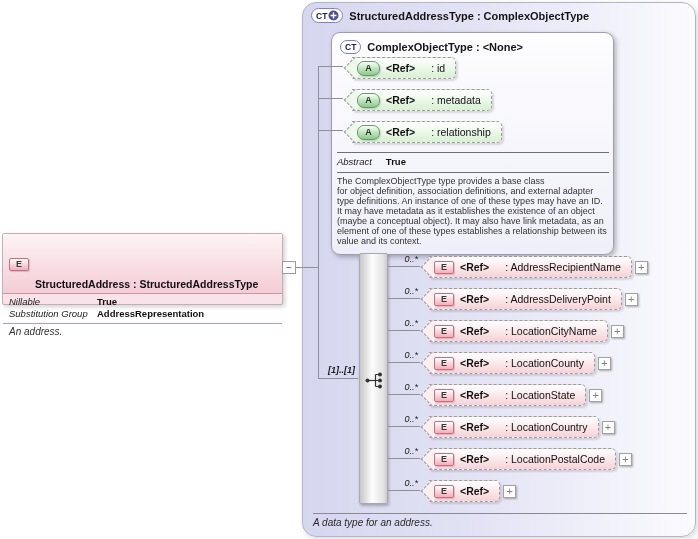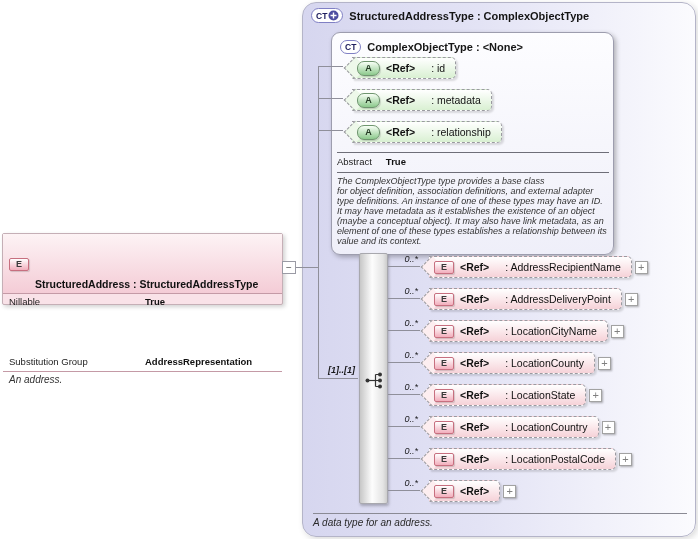--- a/index.html
+++ b/index.html
@@ -13,22 +13,22 @@
 
   
   .ebox {
     position:absolute; left:2px; top:233px; width:281px; height:72px;
     background:#f9e2e8; border:1px solid #c5afb6; border-radius:2px;
     box-shadow:2px 2px 4px rgba(0,0,0,.18);
   }
   .lheader { display:flex; align-items:center; gap:6px; padding:4px 6px 3px 6px;
     background:linear-gradient(#fdf3f5,#f4ccd6); }
   .lsep { border-top:1px solid #c49aa6; margin:0; }
-  .lprops { display:grid; grid-template-columns:88px 1fr; padding:2px 6px 3px 6px; line-height:12px;gap:48px; }
-  .pname { font-size:9.5px; color:#222; }
+  .lprops { display:grid; grid-template-columns:88px 1fr; padding:2px 6px 3px 6px; line-height:12px; }
+  .pname { font-style:italic; font-size:9.5px; color:#222; }
   .pval  { font-weight:bold; font-size:9.5px; color:#111; }
   .lanno { padding:2px 6px; font-style:italic; font-size:10px; color:#333; }
   .ltitle { font-weight:bold; font-size:10.5px; white-space:nowrap;margin-top:40px; }
 
   
   .badge { display:inline-flex; align-items:center; justify-content:center;
     font-weight:bold; font-size:9px; flex:none; }
   .badge-e { width:20px; height:13px; border:1px solid #c76f7f; border-radius:2px;
     background:linear-gradient(#ffffff,#f2aebc); color:#3a3a3a;
     box-shadow:1px 1px 1px rgba(0,0,0,.15); }
@@ -57,21 +57,21 @@
 
   
   .innerbox {
     position:absolute; left:28px; top:29px; width:283px; height:223px;
     background:linear-gradient(#fdfdff,#efeff9); border:1px solid #9d9dae; border-radius:9px;
     box-shadow:2px 2px 5px rgba(0,0,0,.28);
   }
   .iheader { display:flex; align-items:center; gap:6px; padding:7px 8px 0 8px; }
   .isep { position:absolute; left:5px; width:272px; border-top:1px solid #6e6e78; }
   .iprop { position:absolute; left:5px; display:flex; gap:14px; line-height:12px; }
-  .ianno { position:absolute; left:5px; width:274px; font-style:italic; font-size:9px;
+  .ianno { position:absolute; left:5px; width:274px; font-size:9px;
     line-height:10px; color:#333; white-space:pre-line; }
 
   
   .tagrow { position:absolute; display:inline-flex; align-items:center; padding-left:8px; }
   .tag { position:relative; height:22px; display:inline-flex; align-items:center;
     padding:0 10px 0 5px; border:1px dashed #9a9aa0; border-left:none;
     border-radius:0 5px 5px 0; box-shadow:2px 2px 2px rgba(0,0,0,.13); }
   .tag::before { content:''; position:absolute; left:-5px; top:50%; width:15px; height:15px;
     transform:translateY(-50%) rotate(45deg);
     border-left:1px dashed #9a9aa0; border-bottom:1px dashed #9a9aa0; z-index:0; }

